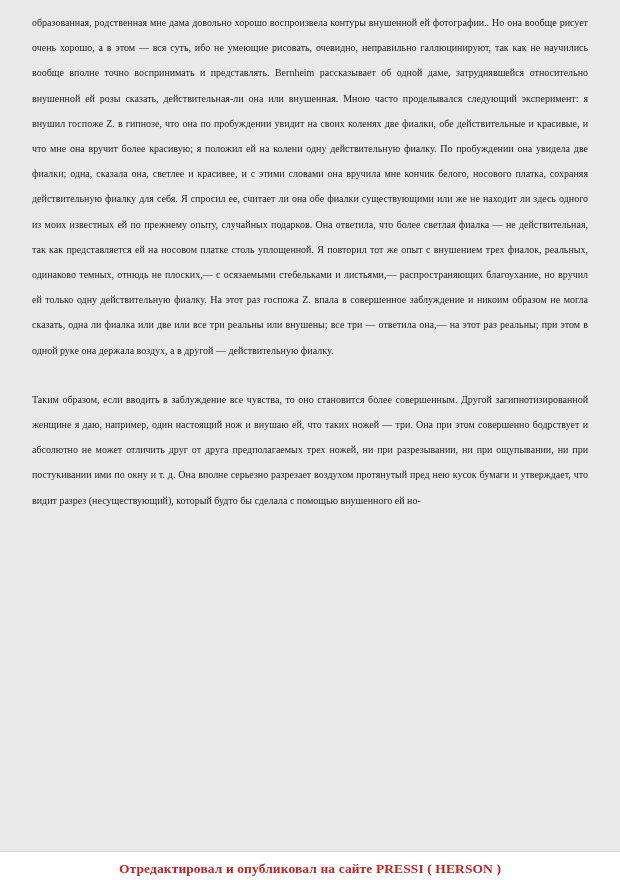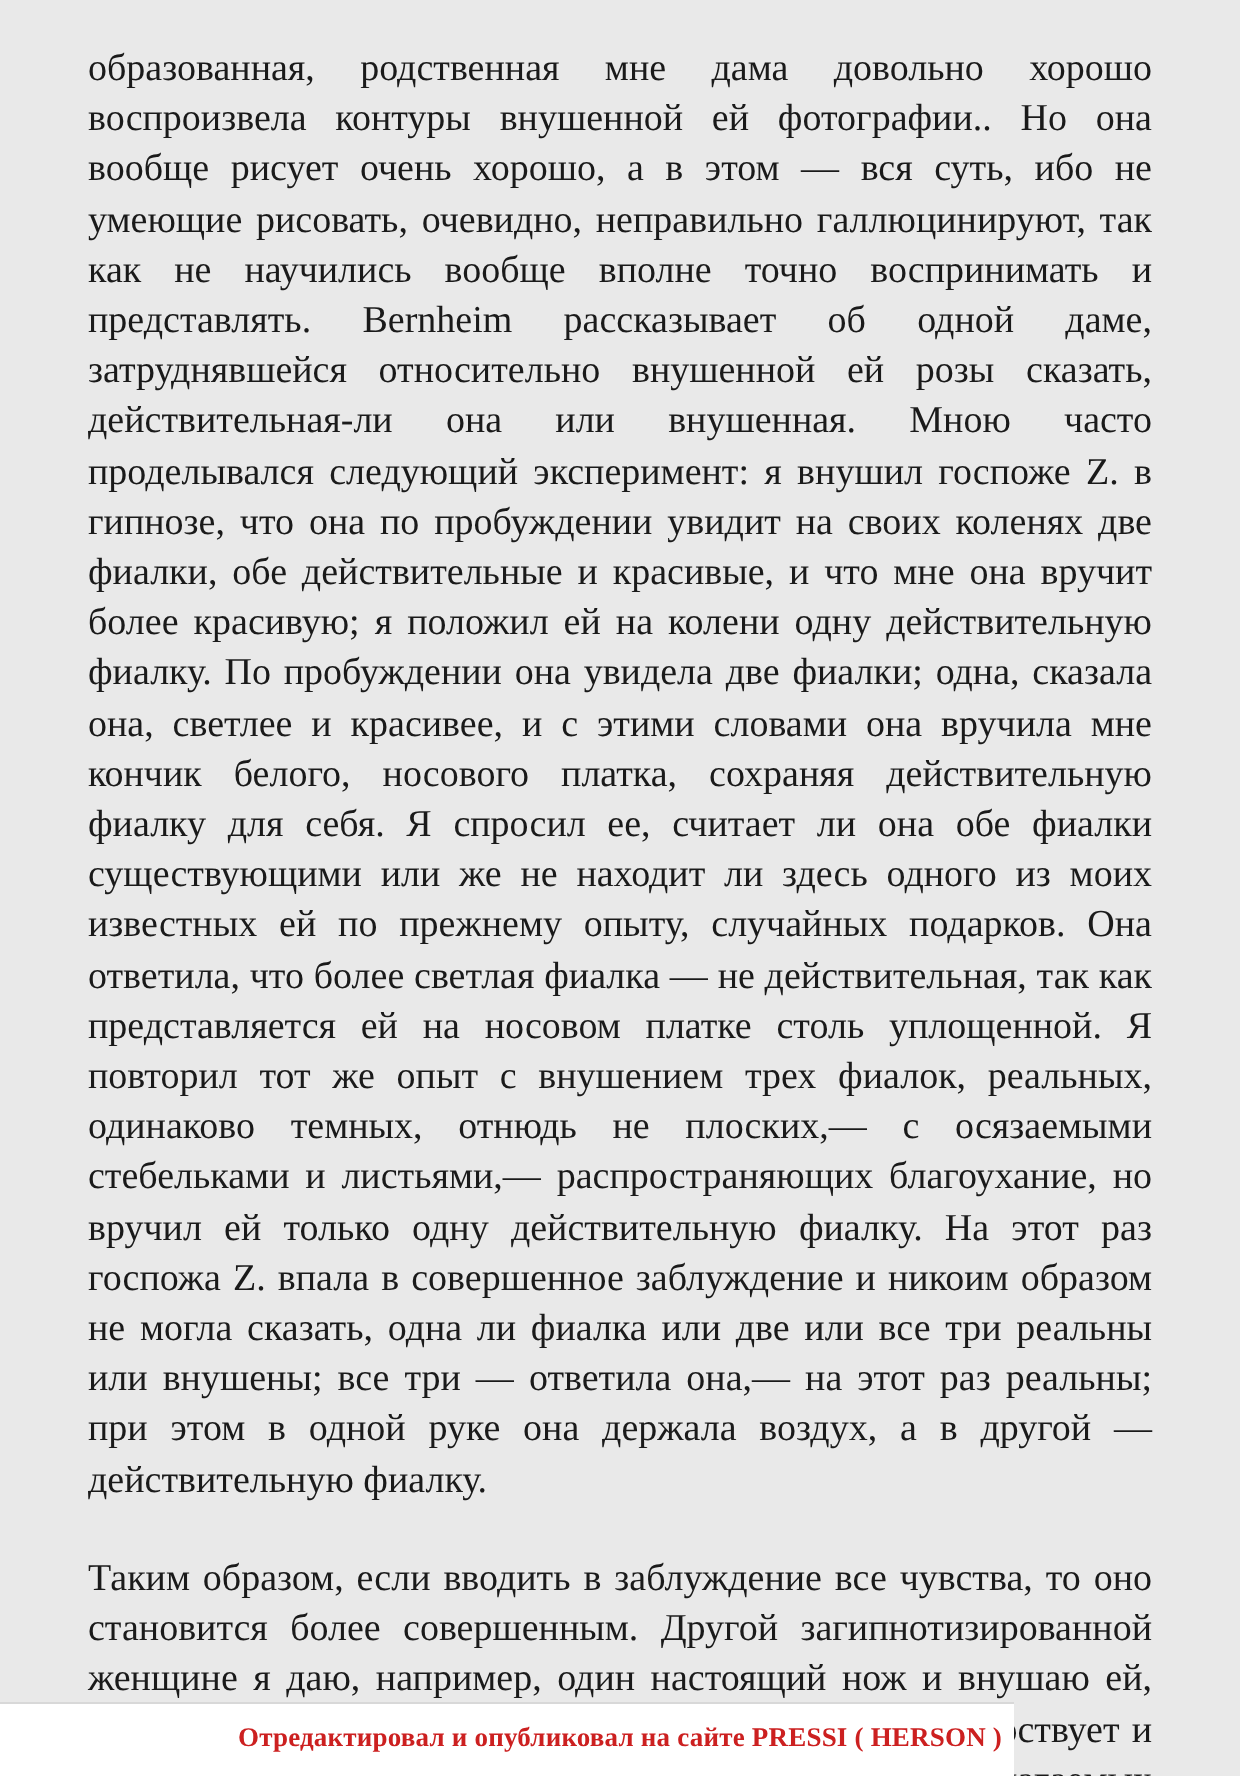--- a/index.html
+++ b/index.html
@@ -21,36 +21,36 @@
     width: 620px;
     height: 888px;
     background: #e9e9e9;
     box-sizing: border-box;
     padding: 0 28px;
   }
   .text-body {
     padding-top: 6px;
   }
   .para {
-    font-size: 19px;
+    font-size: 10px;
     line-height: 25.2px;
     color: #1a1a1a;
     text-align: justify;
     text-justify: inter-word;
-    margin: 16px;
+    margin: 4px;
     hyphens: none;
   }
   .para + .para {
     margin-top: 24px;
   }
   .footer-bar {
     position: absolute;
     left: 0;
     bottom: 0;
-    width: 507px;
+    width: 620px;
     height: 36px;
     background: #ffffff;
     border-top: 1px solid #d8d8d8;
   }
   .footer-text {
     position: absolute;
     left: 0;
     top: 0;
     width: 620px;
     line-height: 34px;

